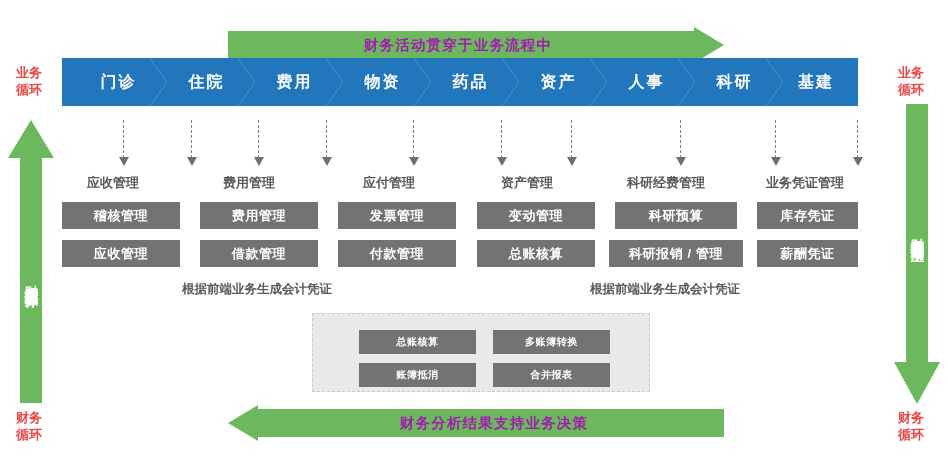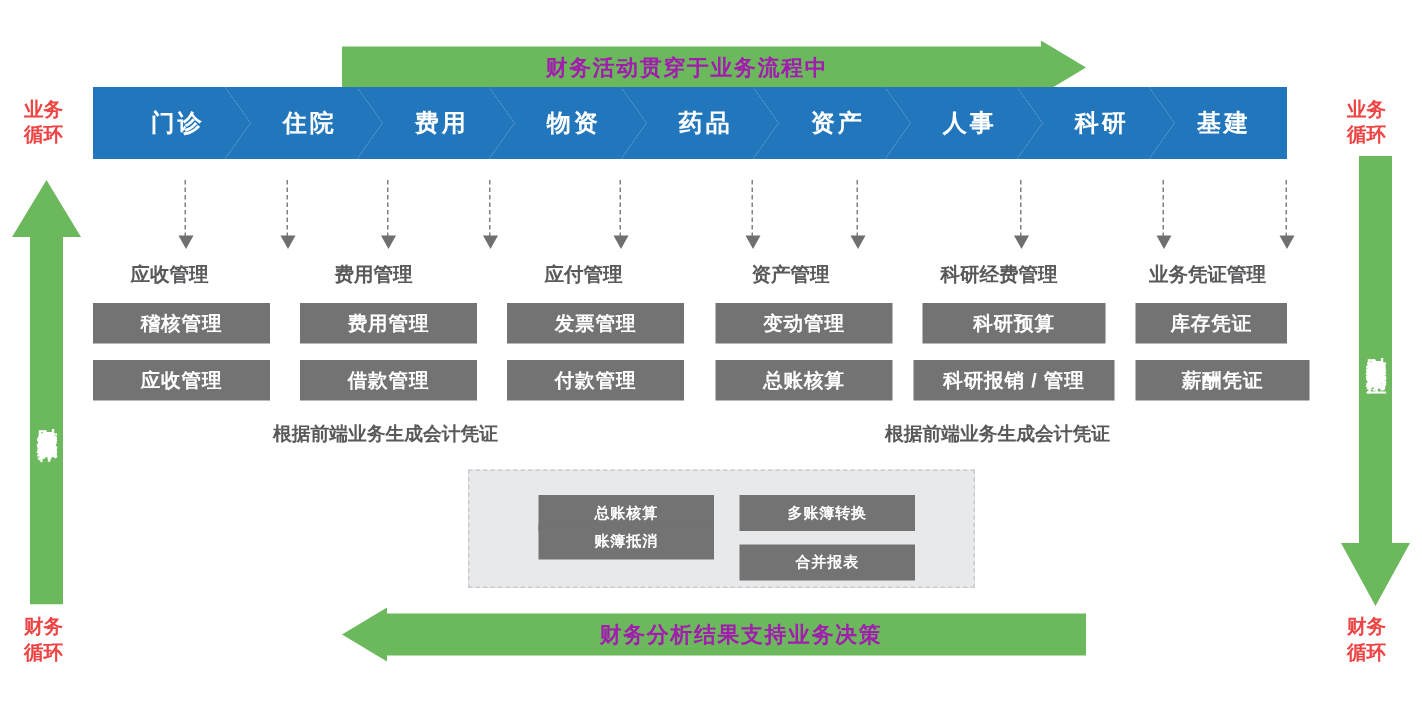--- a/index.html
+++ b/index.html
@@ -251,35 +251,35 @@
   </div>
   <div class="bbox" style="left:338px;top:240px;width:118px;">
     <span>付款管理</span>
   </div>
   <div class="bbox" style="left:477px;top:240px;width:118px;">
     <span>总账核算</span>
   </div>
   <div class="bbox" style="left:609px;top:240px;width:134px;">
     <span>科研报销 / 管理</span>
   </div>
-  <div class="bbox" style="left:757px;top:240px;width:116px;">
+  <div class="bbox" style="left:757px;top:240px;width:101px;">
     <span>薪酬凭证</span>
   </div>
 
   <div class="note" style="left:182px;top:281px;">根据前端业务生成会计凭证</div>
   <div class="note" style="left:590px;top:281px;">根据前端业务生成会计凭证</div>
 
   <div id="ledger-panel">
     <div class="gbox" style="left:46px;top:16px;width:117px;">
       <span>总账核算</span>
     </div>
     <div class="gbox" style="left:180px;top:16px;width:117px;">
       <span>多账簿转换</span>
     </div>
-    <div class="gbox" style="left:46px;top:35px;width:117px;">
+    <div class="gbox" style="left:46px;top:49px;width:117px;">
       <span>账簿抵消</span>
     </div>
     <div class="gbox" style="left:180px;top:49px;width:117px;">
       <span>合并报表</span>
     </div>
   </div>
 
   <div class="hbanner left" style="left:228px;top:405px;width:496px;height:36px;">
     <svg width="496" height="36" viewBox="0 0 496 36">
       <polygon points="496,4 30,4 30,0 0,18 30,36 30,32 496,32" fill="#6cb85c"></polygon>

